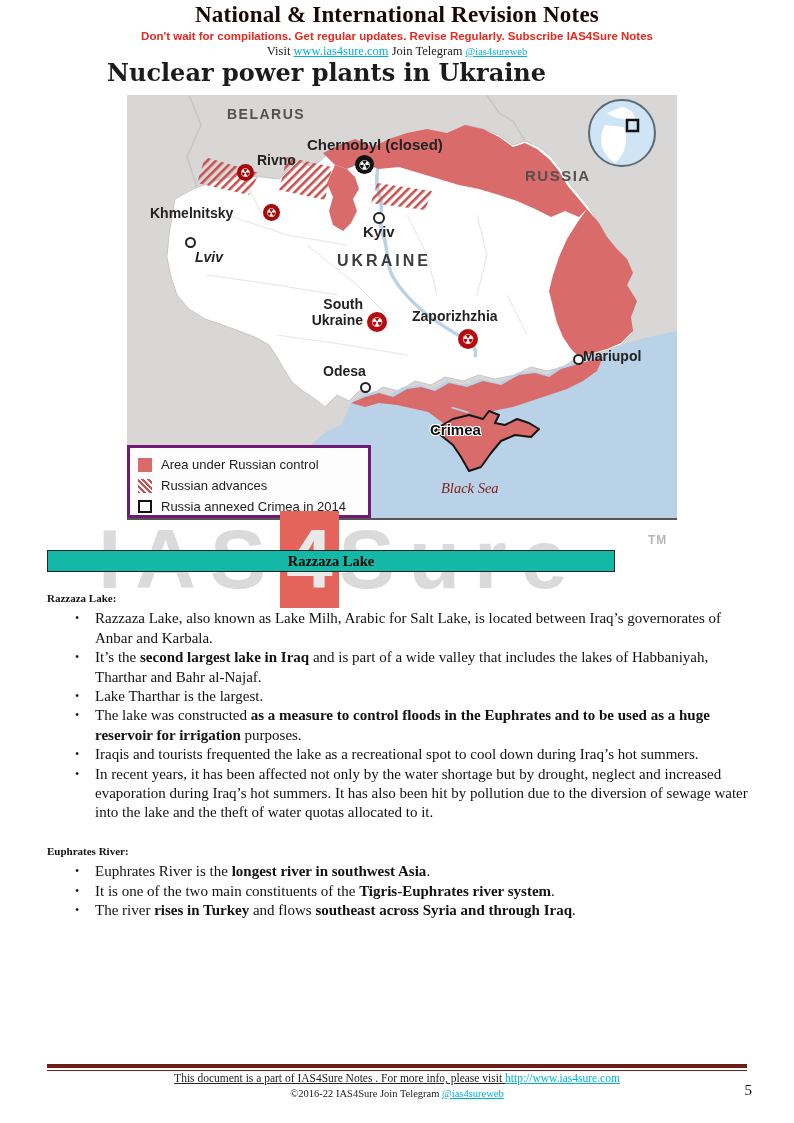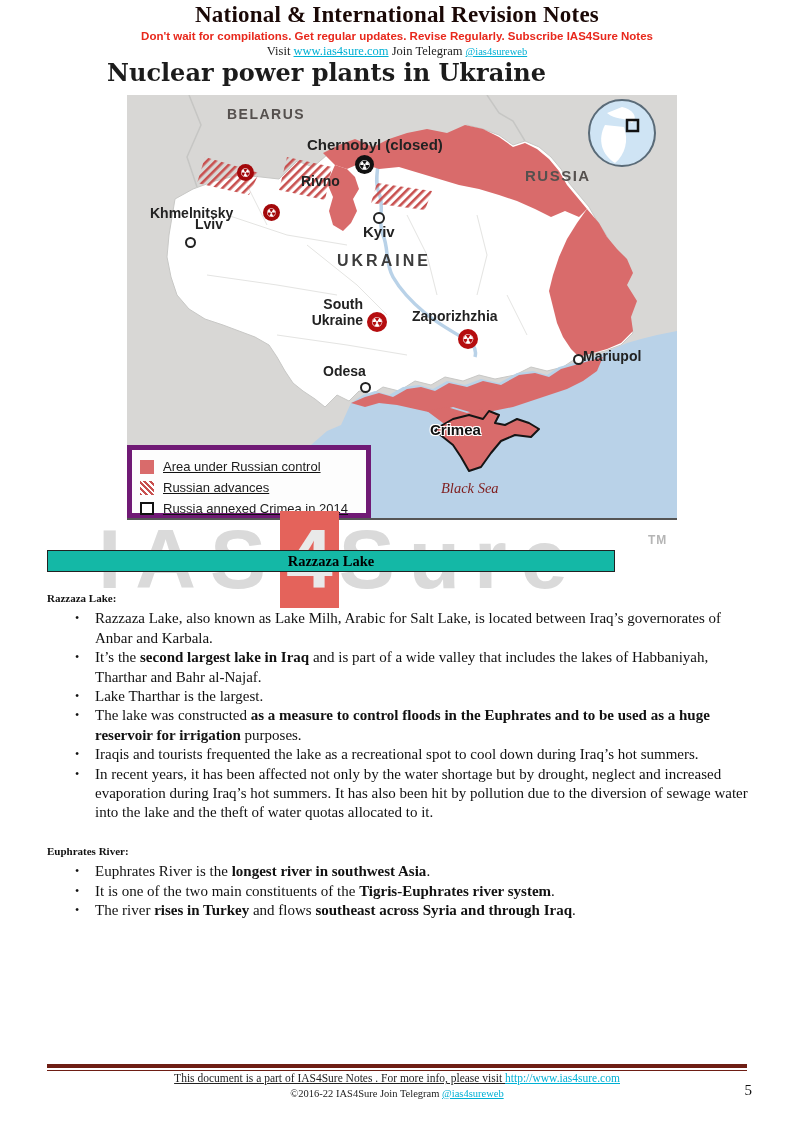--- a/index.html
+++ b/index.html
@@ -20,21 +20,21 @@
   .map{position:absolute;left:127px;top:95px;width:550px;height:423px;background:#d8d7d5;
        border-bottom:2px solid #555;font-family:"Liberation Sans",sans-serif;}
   .map svg{position:absolute;left:0;top:0;}
   .mlabel{position:absolute;white-space:nowrap;color:#222;text-align:right;}
   .country{font-weight:bold;color:#55504e;letter-spacing:1.5px;font-size:14px;}
   .city{font-size:14px;font-weight:600;}
   .ring{position:absolute;width:7px;height:7px;border:2px solid #222;border-radius:50%;background:#fff;}
   .rad{position:absolute;border-radius:50%;color:#fff;display:flex;align-items:center;justify-content:center;
        font-family:"DejaVu Sans",sans-serif;line-height:1;}
   .legend{position:absolute;left:0;top:350px;width:244px;height:73px;background:#fdfdfd;
-          border:5px solid #701a75;box-sizing:border-box;padding:6px 0 0 8px;text-decoration:underline;}
+          border:3px solid #701a75;box-sizing:border-box;padding:6px 0 0 8px;}
   .leg-row{display:flex;align-items:center;height:21px;font-size:13px;color:#1c1c1c;font-weight:500;}
   .sw{width:14px;height:14px;margin-right:9px;flex:0 0 14px;}
   .sw-solid{background:#d96b6b;}
   .sw-hatch{background:repeating-linear-gradient(45deg,#c8504f 0 2px,#fff 2px 4px);}
   .sw-outline{background:#fff;border:2.5px solid #111;box-sizing:border-box;width:13px;height:13px;}
   .crimea-lb{font-weight:bold;font-size:15px;color:#111;
              text-shadow:-1px -1px 0 #fff,1px -1px 0 #fff,-1px 1px 0 #fff,1px 1px 0 #fff;}
   .sea-lb{font-style:italic;font-size:14.5px;color:#7f1d1d;font-family:"Liberation Serif",serif;}
   
   .wm{position:absolute;left:98px;top:512px;width:600px;height:95px;z-index:1;
@@ -123,27 +123,27 @@
     </svg>
 
     <div class="mlabel country" style="left:100px;top:11px;">BELARUS</div>
     <div class="mlabel country" style="left:398px;top:72px;font-size:15px;">RUSSIA</div>
     <div class="mlabel country" style="left:210px;top:157px;font-size:16px;letter-spacing:3px;color:#3c3c3c;">UKRAINE</div>
 
     <div class="mlabel" style="left:180px;top:41px;font-size:15px;font-weight:bold;">Chernobyl (closed)</div>
     <span class="rad" style="left:228px;top:60px;width:19px;height:19px;background:#111;font-size:14px;">☢</span>
 
     <span class="rad" style="left:110px;top:69px;width:17px;height:17px;background:#a3080a;font-size:12px;">☢</span>
-    <div class="mlabel city" style="left:130px;top:78px;margin-left:44px;">Rivno</div>
+    <div class="mlabel city" style="left:130px;top:57px;">Rivno</div>
 
     <div class="mlabel city" style="left:23px;top:110px;">Khmelnitsky</div>
     <span class="rad" style="left:136px;top:109px;width:17px;height:17px;background:#a3080a;font-size:12px;">☢</span>
 
     <span class="ring" style="left:58px;top:142px;"></span>
-    <div class="mlabel city" style="left:68px;top:121px;">Lviv</div>
+    <div class="mlabel city" style="left:68px;top:154px;font-style:italic;">Lviv</div>
 
     <span class="ring" style="left:246px;top:117px;width:8px;height:8px;"></span>
     <div class="mlabel city" style="left:236px;top:128px;font-size:15px;font-weight:bold;">Kyiv</div>
 
     <div class="mlabel city" style="left:168px;top:201px;width:68px;text-align:right;line-height:16px;white-space:normal;"><span>South</span><br><span>Ukraine</span></div>
     <span class="rad" style="left:240px;top:217px;width:20px;height:20px;background:#b50d0f;font-size:14px;">☢</span>
 
     <div class="mlabel city" style="left:285px;top:213px;">Zaporizhzhia</div>
     <span class="rad" style="left:331px;top:234px;width:20px;height:20px;background:#b50d0f;font-size:14px;">☢</span>
 

